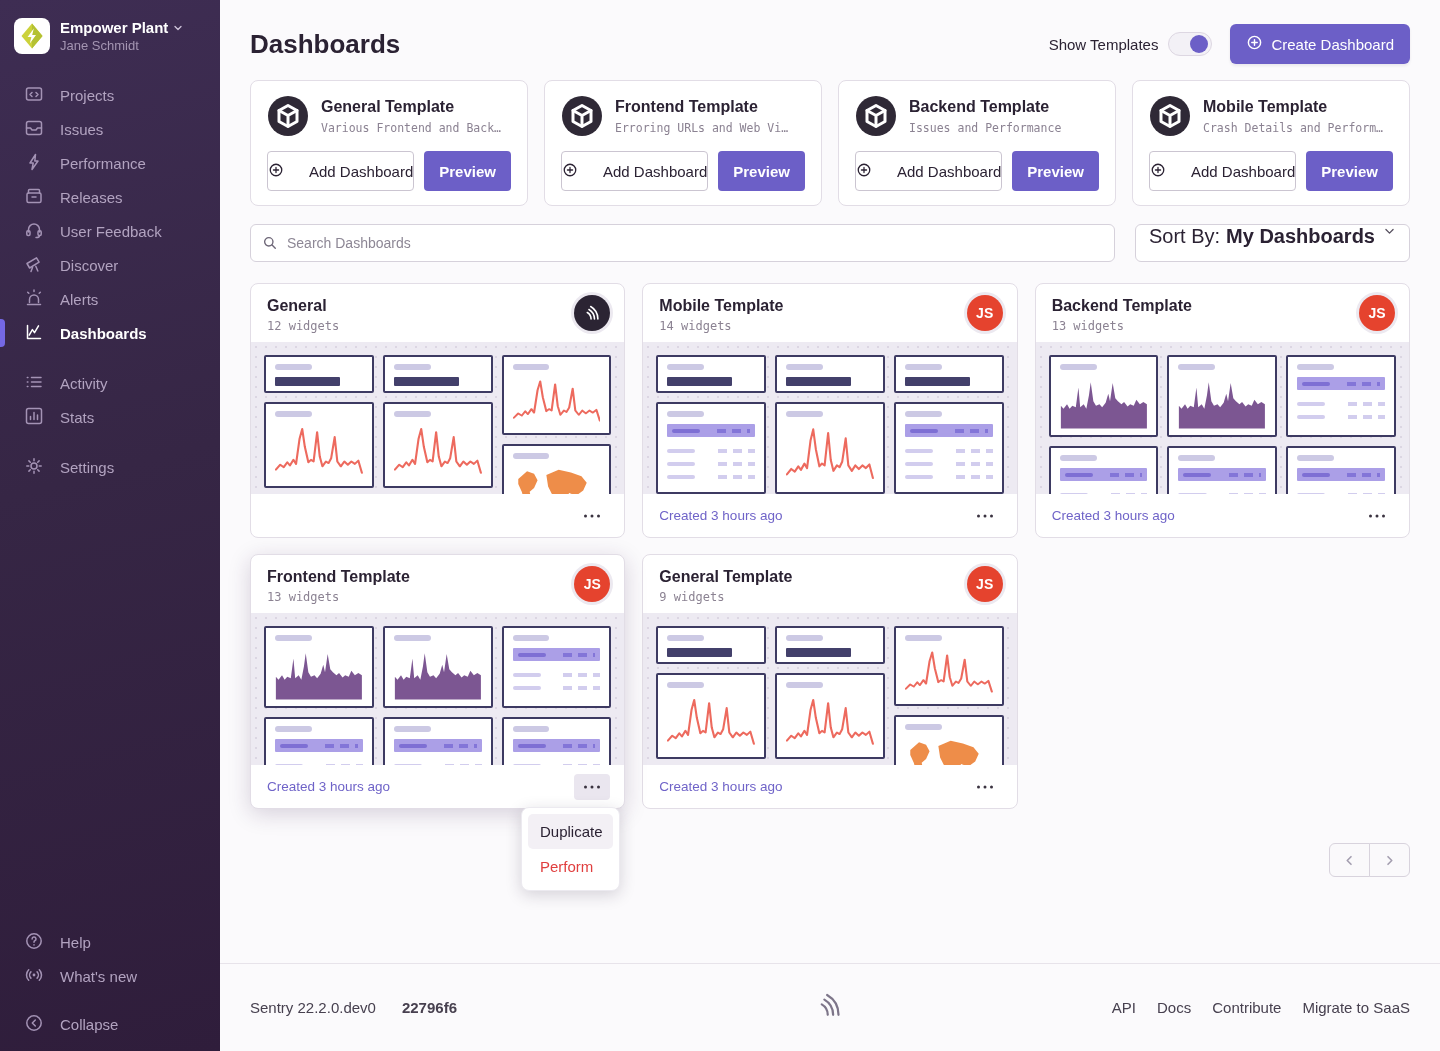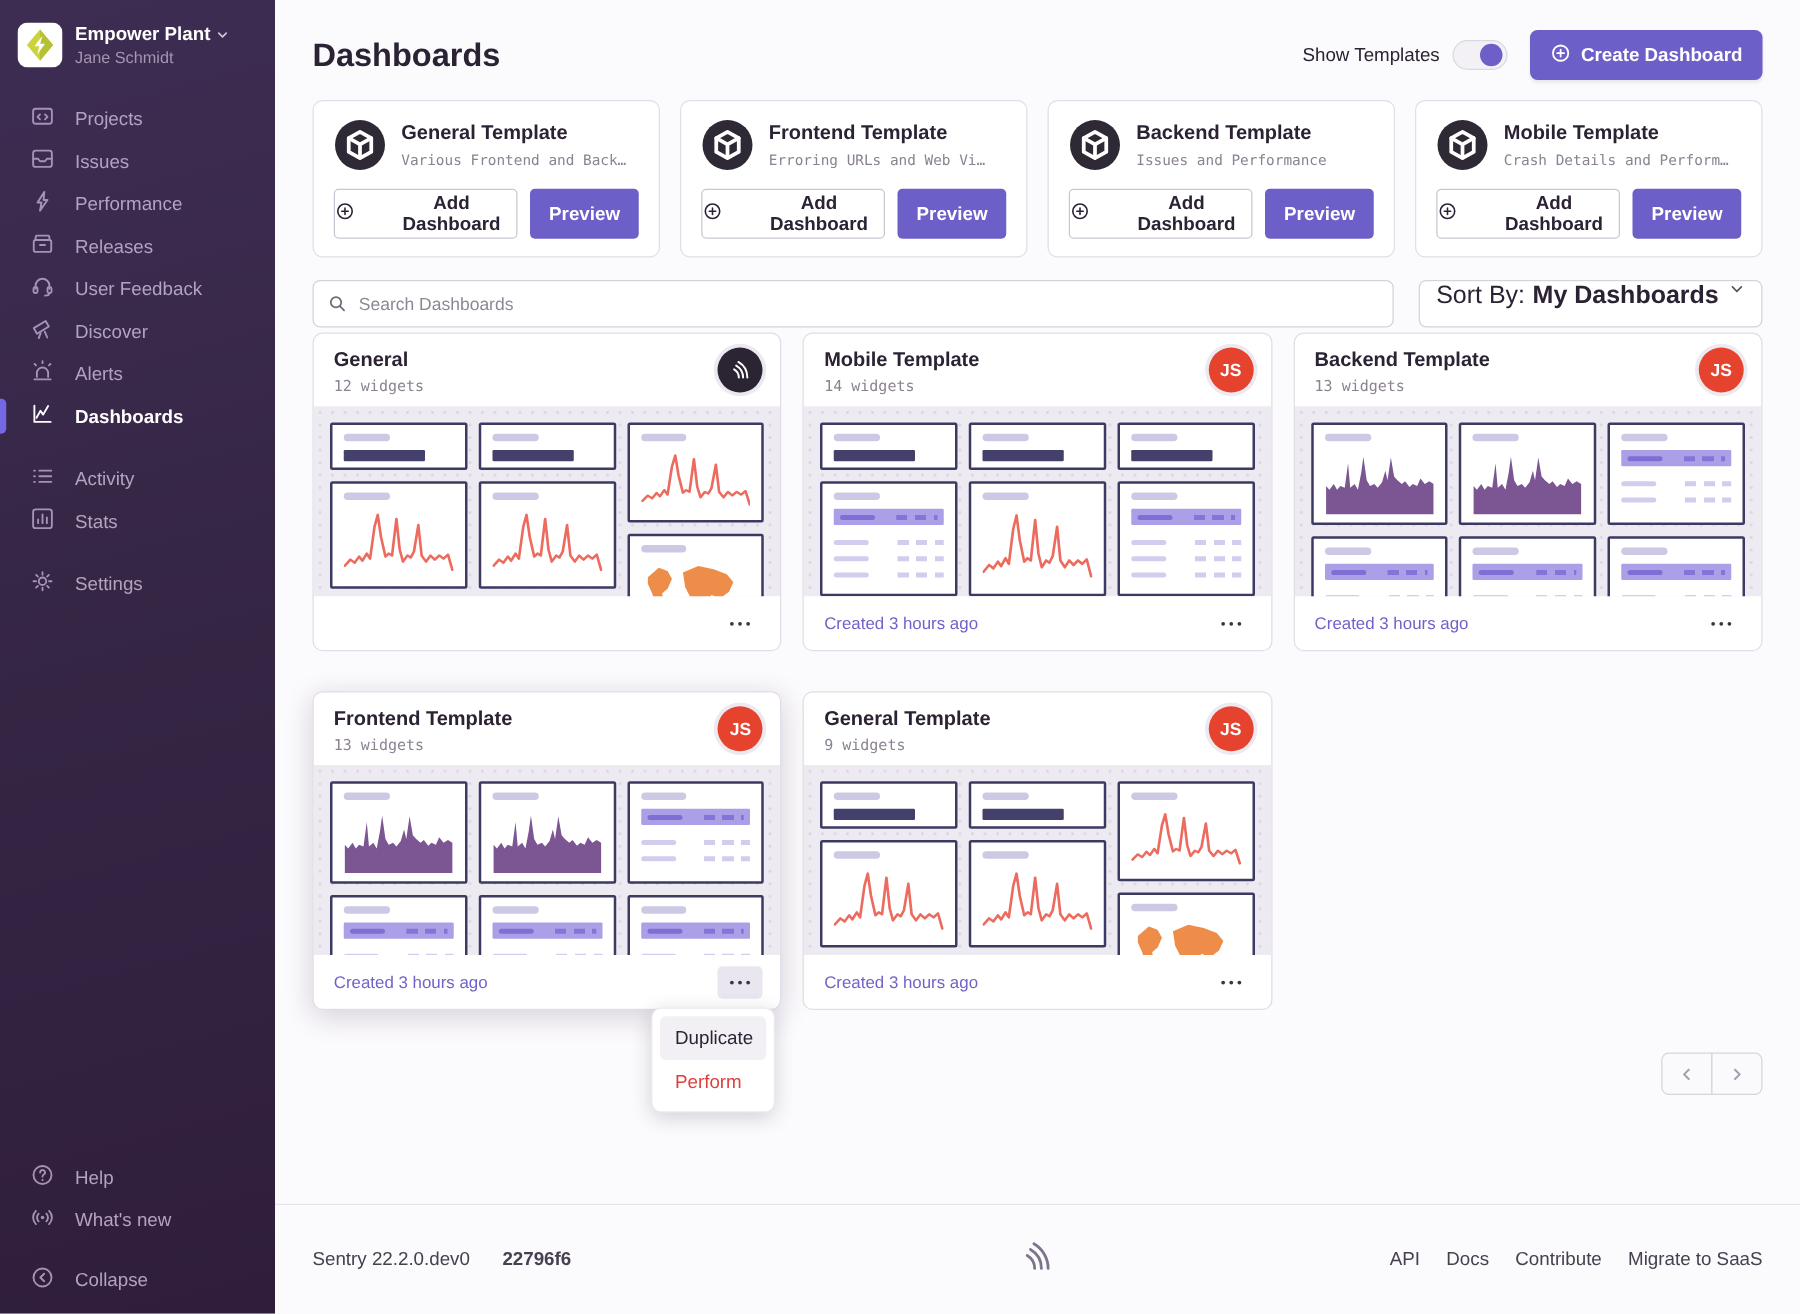--- a/index.html
+++ b/index.html
@@ -28,47 +28,47 @@
   
   .main { flex:1; display:flex; flex-direction:column; background:#fbfafc; }
   .content { padding:0 30px; flex:1; position:relative; }
 
   .page-head { display:flex; align-items:center; margin-top:24px; }
   .page-title { font-size:26px; font-weight:700; color:#2b2233; }
   .head-right { margin-left:auto; display:flex; align-items:center; gap:18px; }
   .toggle-row { display:flex; align-items:center; gap:10px; font-size:15px; color:#2b2233; cursor:pointer; }
   .toggle { width:44px; height:24px; border-radius:12px; background:#f3f1f6; border:1px solid #ddd7e2; position:relative; }
   .toggle .knob { position:absolute; right:3px; top:2px; width:18px; height:18px; border-radius:50%; background:#6c5fc7; }
-  .btn-primary { display:flex; align-items:center; gap:8px; background:#6c5fc7; color:#fff; font-weight:700; font-size:15px; border:none; border-radius:6px; height:40px; padding:0 16px; cursor:pointer; box-shadow:0 2px 3px rgba(40,30,60,.08); }
+  .btn-primary { display:flex; align-items:center; gap:8px; background:#6c5fc7; color:#fff; font-weight:400; font-size:15px; border:none; border-radius:6px; height:40px; padding:0 16px; cursor:pointer; box-shadow:0 2px 3px rgba(40,30,60,.08); }
   .btn-primary svg { width:17px; height:17px; }
 
   
   .tpl-row { display:grid; grid-template-columns:repeat(4,1fr); gap:16px; margin-top:16px; }
   .tpl-card { background:#fff; border:1px solid #e2dde6; border-radius:8px; padding:14px 16px; }
   .tpl-top { display:flex; gap:12px; align-items:center; }
   .tpl-icon { width:42px; height:42px; flex:none; }
   .tpl-title { font-size:16px; font-weight:600; color:#2b2233; }
   .tpl-desc { font-family:"DejaVu Sans Mono", monospace; font-size:11.5px; color:#8b8292; margin-top:5px; white-space:nowrap; }
   .tpl-btns { display:flex; gap:10px; margin-top:14px; }
-  .btn-add { flex:1; display:flex; align-items:center; justify-content:center; gap:25px; background:#fff; border:1px solid #cbc5d1; border-radius:4px; height:40px; font-size:15px; font-weight:700; color:#2b2233; cursor:pointer; }
+  .btn-add { flex:1; display:flex; align-items:center; justify-content:center; gap:25px; background:#fff; border:1px solid #cbc5d1; border-radius:4px; height:40px; font-size:15px; font-weight:400; color:#2b2233; cursor:pointer; }
   .btn-add svg { width:16px; height:16px; }
   .btn-preview { background:#6c5fc7; border:none; color:#fff; font-weight:700; font-size:15px; border-radius:4px; height:40px; padding:0 15px; cursor:pointer; }
 
   
   .search-row { display:flex; gap:20px; margin-top:18px; }
   .search-box { flex:1; position:relative; }
   .search-box svg { position:absolute; left:12px; top:11px; width:16px; height:16px; color:#6d6677; }
   .search-box input { width:100%; height:38px; border:1px solid #d6d1db; border-radius:6px; padding:0 12px 0 36px; font-size:14px; font-family:"Liberation Sans",sans-serif; color:#2b2233; background:#fff; outline:none; }
   .search-box input::placeholder { color:#8d8795; }
   .sort-box { display:flex; align-items:flex-start; gap:6px; background:#fff; border:1px solid #d6d1db; border-radius:6px; height:38px; padding:0 13px; font-size:20px; cursor:pointer; white-space:nowrap; }
   .sort-box b { font-weight:700; }
   .sort-box svg { width:13px; height:13px; color:#57505f; margin-left:2px; }
 
   
-  .dash-grid { display:grid; grid-template-columns:repeat(3,1fr); gap:32px 17px; margin-top:4px; }
+  .dash-grid { display:grid; grid-template-columns:repeat(3,1fr); gap:16px 17px; margin-top:21px; }
   .dash-card { background:#fff; border:1px solid #e2dde6; border-radius:8px; position:relative; }
   .dash-card.elevated { box-shadow:0 5px 22px rgba(50,20,70,.18); z-index:5; }
   .dash-head { padding:13px 16px 9px; position:relative; }
   .dash-title { font-size:16px; font-weight:600; color:#2b2233; cursor:pointer; }
   .dash-sub { font-family:"DejaVu Sans Mono", monospace; font-size:12px; color:#8b8292; margin-top:4px; }
   .avatar { position:absolute; right:14px; top:11px; width:36px; height:36px; border-radius:50%; display:flex; align-items:center; justify-content:center; box-shadow:0 0 0 3px #ece9f0; }
   .avatar.js { background:#e5432e; color:#fff; font-weight:700; font-size:14px; }
   .avatar.sentry { background:#2b2433; color:#fff; }
   .avatar.sentry svg { width:19px; height:19px; }
   .preview { height:152px; overflow:hidden; background:#edeaf2; background-image:radial-gradient(#dcd6e3 1px, transparent 1.2px); background-size:10px 10px; padding:13px 13px 0; display:grid; grid-template-columns:repeat(3,1fr); gap:9px; }

